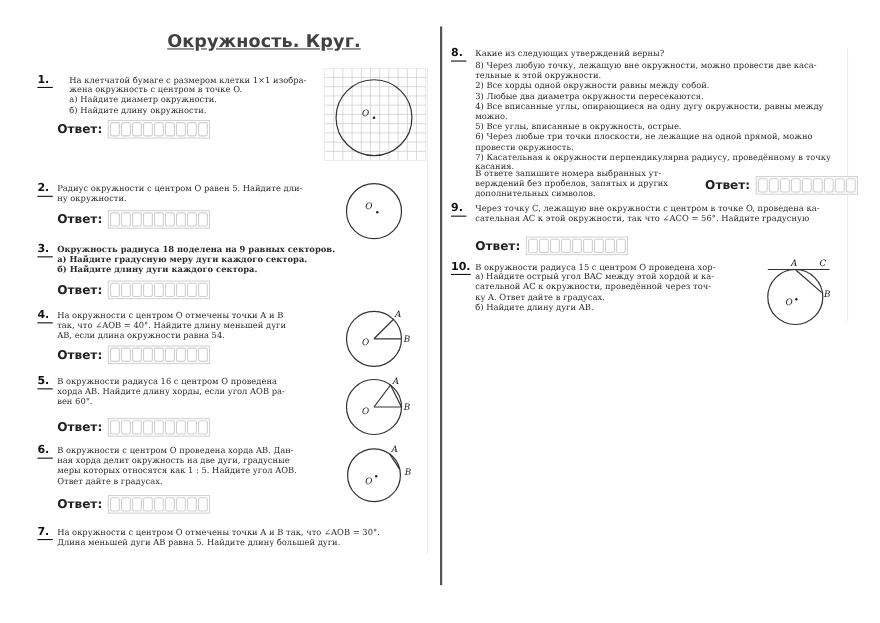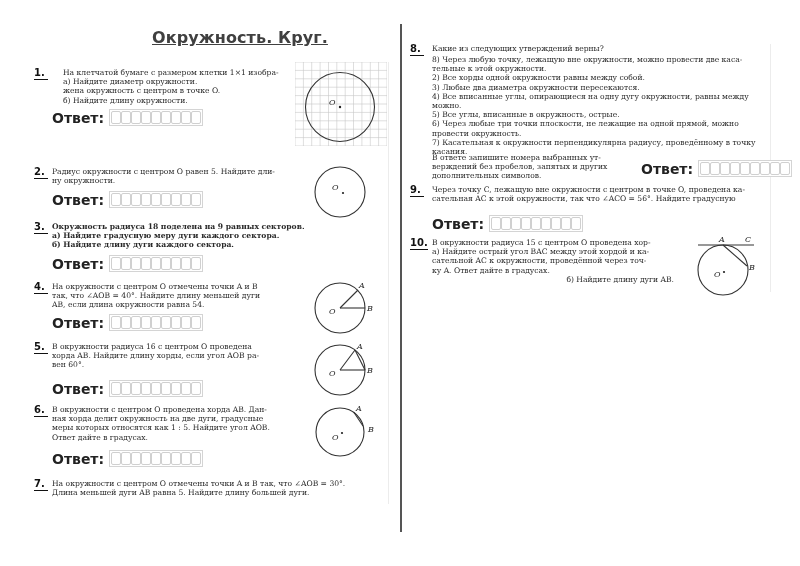--- a/index.html
+++ b/index.html
@@ -28,21 +28,21 @@
   }
   .ptext {
     position: absolute; font-size: 7.6px; line-height: 9.2px; color: #2a2a2a;
     text-align: justify;
   }
   .ptext span { display: block; }
   .answer {
     position: absolute; display: flex; align-items: center;
   }
   .answer-label {
-    font-family: "DejaVu Sans", sans-serif; font-weight: bold; font-size: 14px; color: #222;
+    font-family: "DejaVu Sans", sans-serif; font-weight: bold; font-size: 11px; color: #222;
     margin-right: 5px;
   }
   .cells { display: flex; border: 1px solid #d4d4d4; padding: 1px; background: #fff; }
   .cell {
     width: 9.5px; height: 13px; border: 1px solid #d0d0d0; border-radius: 2px; margin-right: 0.5px;
   }
   .cell:last-child { margin-right: 0; }
 
   .fig { position: absolute; }
   .fig svg { display: block; }
@@ -53,22 +53,22 @@
 
 <div class="page-title">Окружность. Круг.</div>
 <div class="divider"></div>
 <div class="col-left-edge"></div>
 <div class="col-right-edge"></div>
 
 <div class="problem" style="left:34px; top:68px; width:260px; height:80px;">
   <div class="pnum">1.</div>
   <div class="ptext" style="left:29px; top:0; width:232px;">
     <span>На клетчатой бумаге с размером клетки 1×1 изобра-</span>
+    <span>жена окружность с центром в точке O.</span>
     <span>а) Найдите диаметр окружности.</span>
-    <span>жена окружность с центром в точке O.</span>
     <span>б) Найдите длину окружности.</span>
   </div>
   <div class="answer" style="left:18px; top:41px;">
     <span class="answer-label">Ответ:</span>
     <div class="cells">
       <div class="cell"></div>
         <div class="cell"></div>
         <div class="cell"></div>
         <div class="cell"></div>
         <div class="cell"></div>
@@ -334,21 +334,21 @@
   </div>
 </div>
 
 <div class="problem" style="left:410px; top:238px; width:280px; height:60px;">
   <div class="pnum">10.</div>
   <div class="ptext" style="left:22px; top:0; width:242px;">
     <span>В окружности радиуса 15 с центром O проведена хор-</span>
     <span>а) Найдите острый угол BAC между этой хордой и ка-</span>
     <span>сательной AC к окружности, проведённой через точ-</span>
     <span style="text-align:left;">ку A. Ответ дайте в градусах.</span>
-    <span style="text-align:right;">б) Найдите длину дуги AB.</span>
+    <span style="text-align:left;">б) Найдите длину дуги AB.</span>
   </div>
 </div>
 <div class="fig" style="left:696px; top:234px;">
   <svg width="80" height="64" viewBox="0 0 80 64">
     <line x1="2" y1="11" x2="58" y2="11" stroke="#333" stroke-width="1.1"></line>
     <circle cx="27" cy="36" r="25" fill="none" stroke="#333" stroke-width="1.1"></circle>
     <line x1="27" y1="11" x2="51" y2="32" stroke="#333" stroke-width="1.1"></line>
     <circle cx="28" cy="38" r="1.1" fill="#222"></circle>
     <text x="23" y="8">A</text>
     <text x="49" y="8">C</text>

